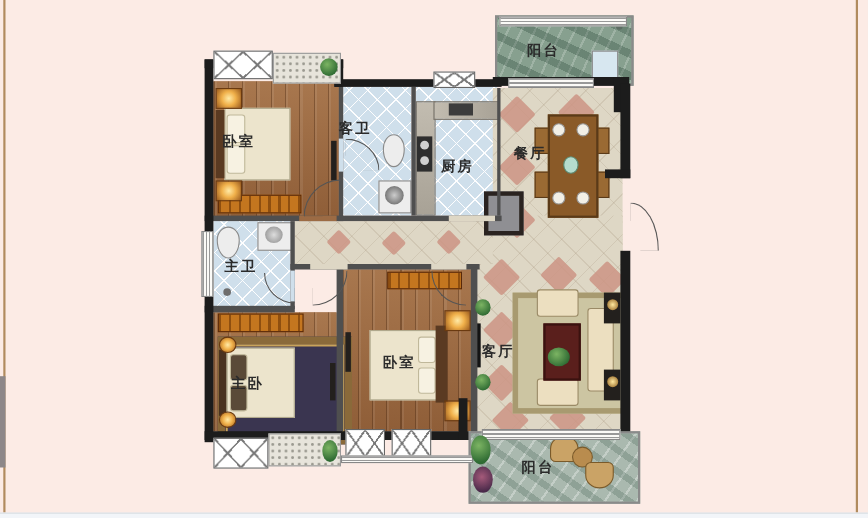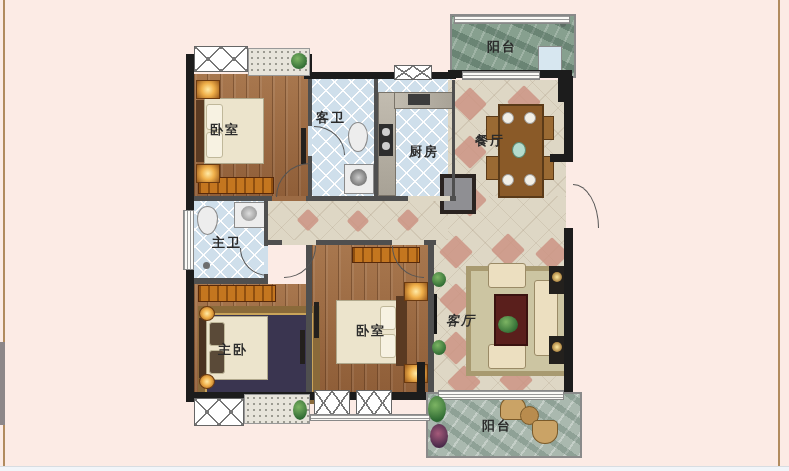--- a/index.html
+++ b/index.html
@@ -1,19 +1,19 @@
 <!DOCTYPE html>
 <html><head>
 <meta charset="utf-8">
 <style>
   html,body{margin:0;padding:0;background:#e8e8e8;}
   #screen{position:relative;width:789px;height:471px;background:#fcebe5;overflow:hidden;
           font-family:"DejaVu Sans",sans-serif;}
   .abs{position:absolute;}
-  .room-label{position:absolute;width:46px;height:16px;line-height:16px;text-align:center;
+  .room-label{position:absolute;width:46px;height:16px;line-height:16px;text-align:left;
               font-size:13px;font-weight:bold;color:#2b2b2b;letter-spacing:2px;z-index:30;}
   .wood{position:absolute;background-color:#9c6b44;
         background-image:repeating-linear-gradient(90deg,rgba(62,32,12,.35) 0 1px,rgba(255,255,255,.08) 1px 3px,transparent 3px 13px),
         linear-gradient(180deg,#a8774e,#8f5e38);}
   .btile{position:absolute;background-color:#cfdfeb;
          background-image:repeating-linear-gradient(45deg,rgba(255,255,255,.95) 0 1px,transparent 1px 12px),
          repeating-linear-gradient(-45deg,rgba(255,255,255,.95) 0 1px,transparent 1px 12px);}
   .marble{position:absolute;background-color:#ded7c5;
           background-image:repeating-linear-gradient(45deg,rgba(150,130,105,.18) 0 1px,transparent 1px 18px),
           repeating-linear-gradient(-45deg,rgba(150,130,105,.18) 0 1px,transparent 1px 18px);}
@@ -229,16 +229,16 @@
   <div class="abs" style="left:552px;top:342px;width:10px;height:10px;border-radius:50%;background:radial-gradient(circle,#ffe9a0,#8a5a1a);z-index:13;"></div>
 
   <div class="room-label" style="left:202px;top:122px;">卧室</div>
   <div class="room-label" style="left:308px;top:110px;">客卫</div>
   <div class="room-label" style="left:401px;top:144px;">厨房</div>
   <div class="room-label" style="left:467px;top:133px;">餐厅</div>
   <div class="room-label" style="left:479px;top:39px;">阳台</div>
   <div class="room-label" style="left:204px;top:235px;">主卫</div>
   <div class="room-label" style="left:210px;top:342px;">主卧</div>
   <div class="room-label" style="left:348px;top:323px;">卧室</div>
-  <div class="room-label" style="left:438px;top:313px;font-style:italic;">客厅</div>
+  <div class="room-label" style="left:438px;top:313px;">客厅</div>
   <div class="room-label" style="left:474px;top:418px;">阳台</div>
 
 </div>
 
 </body></html>

